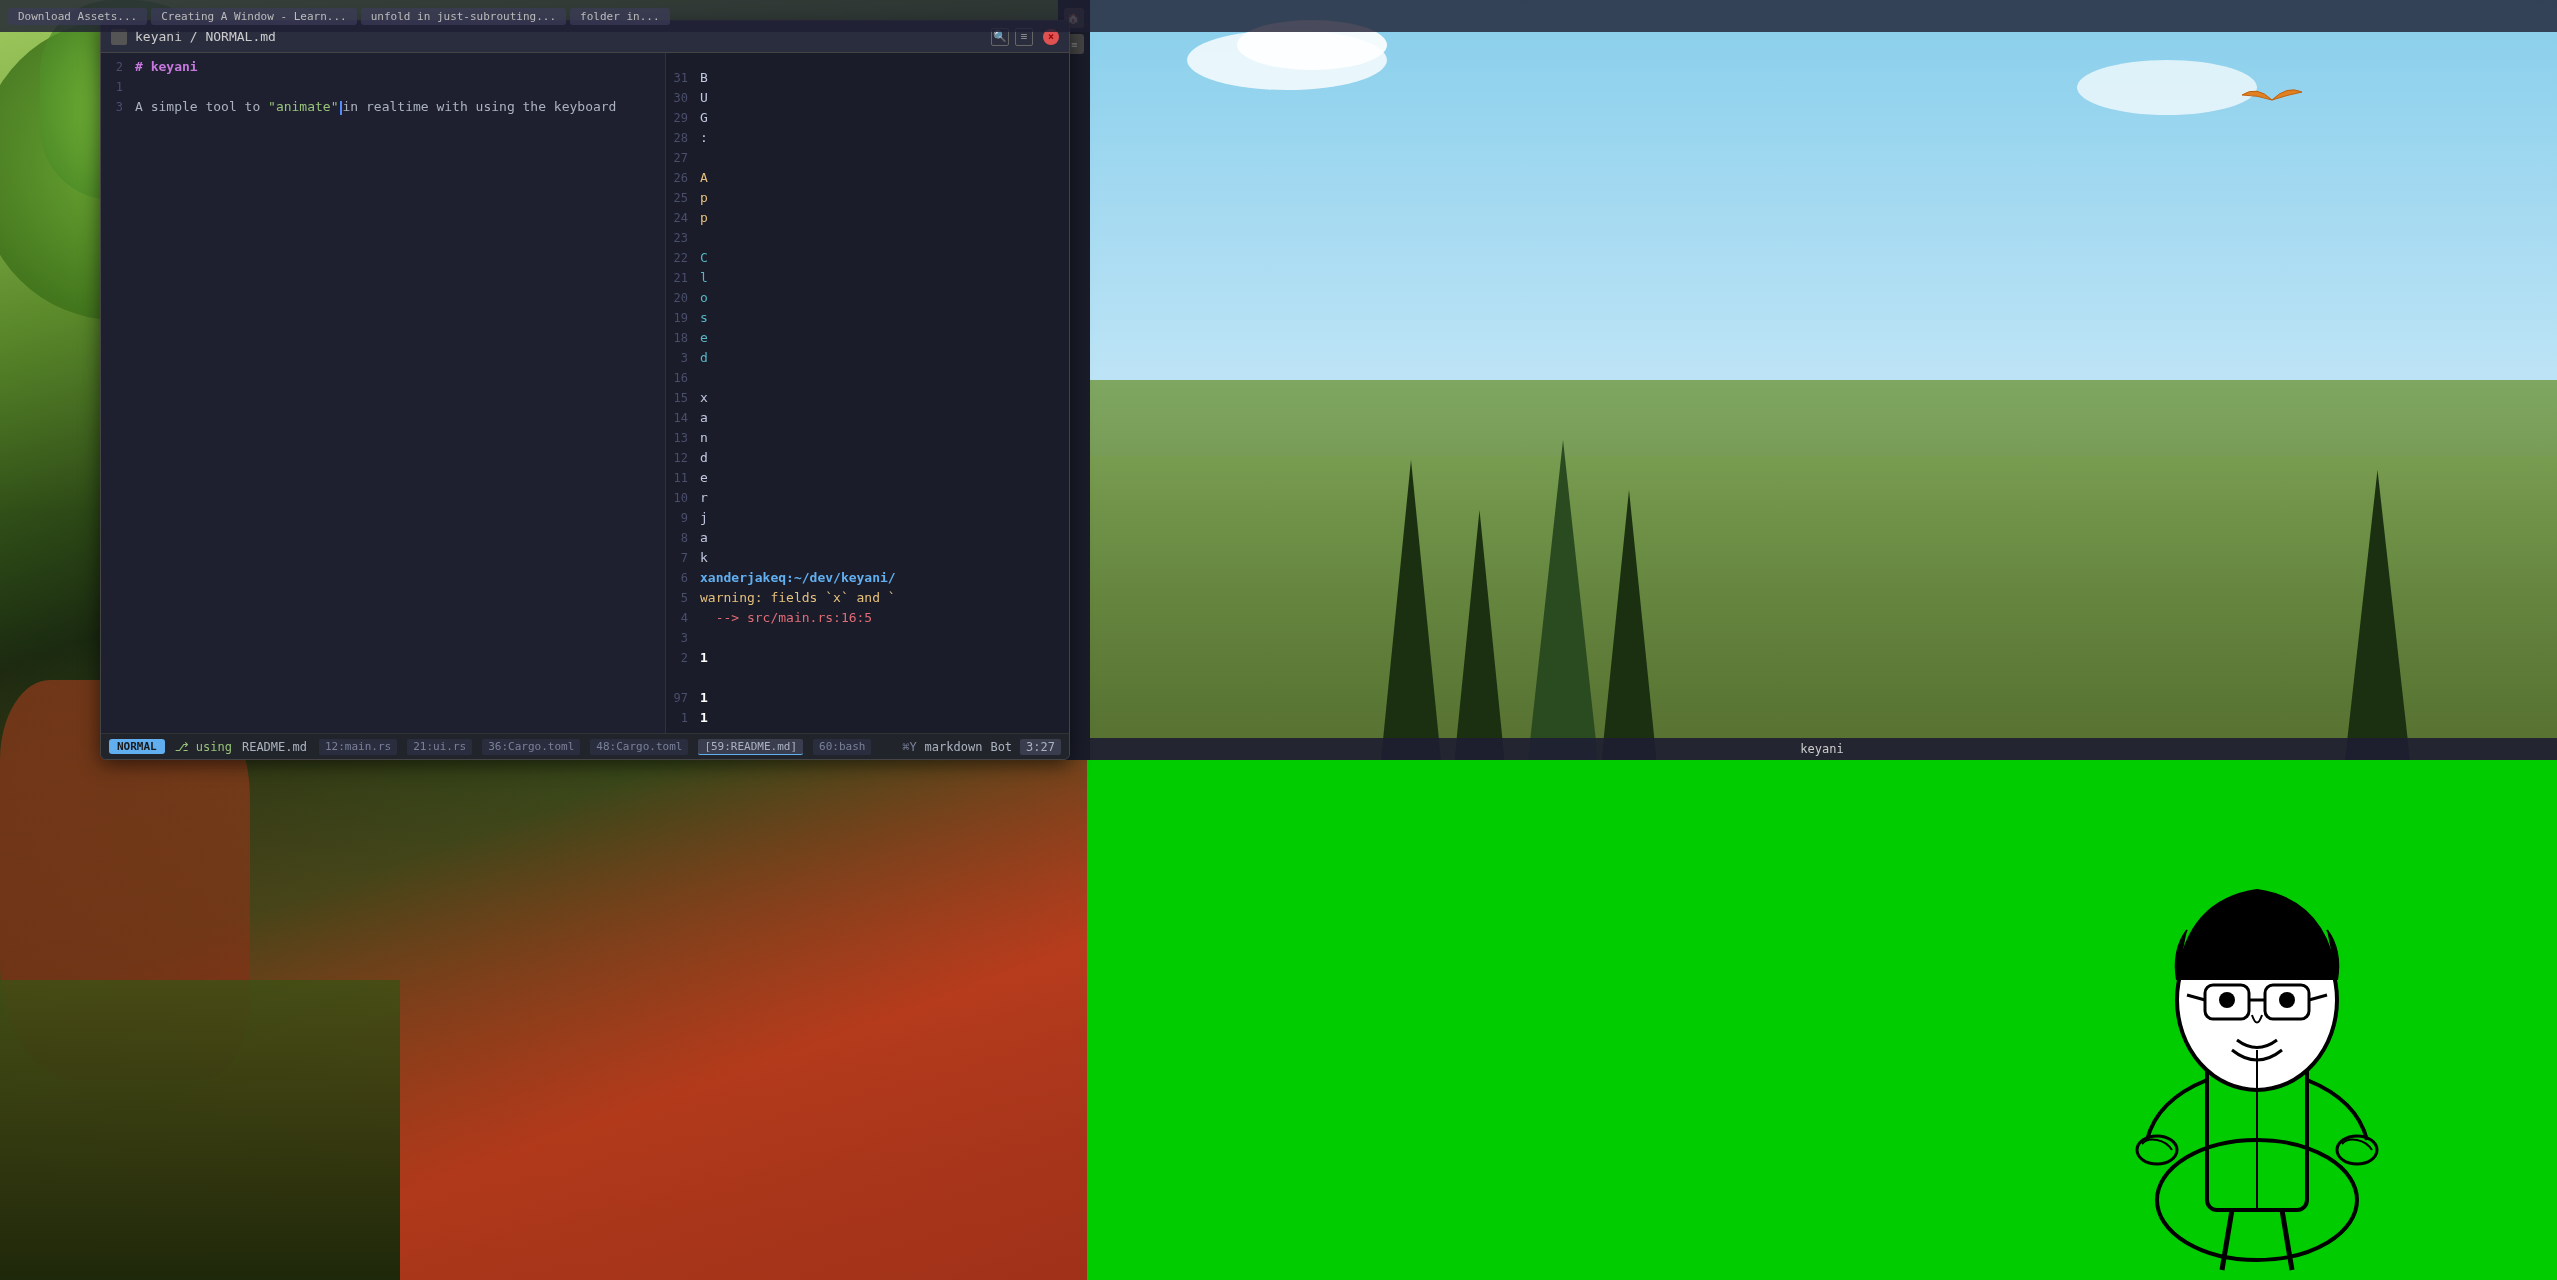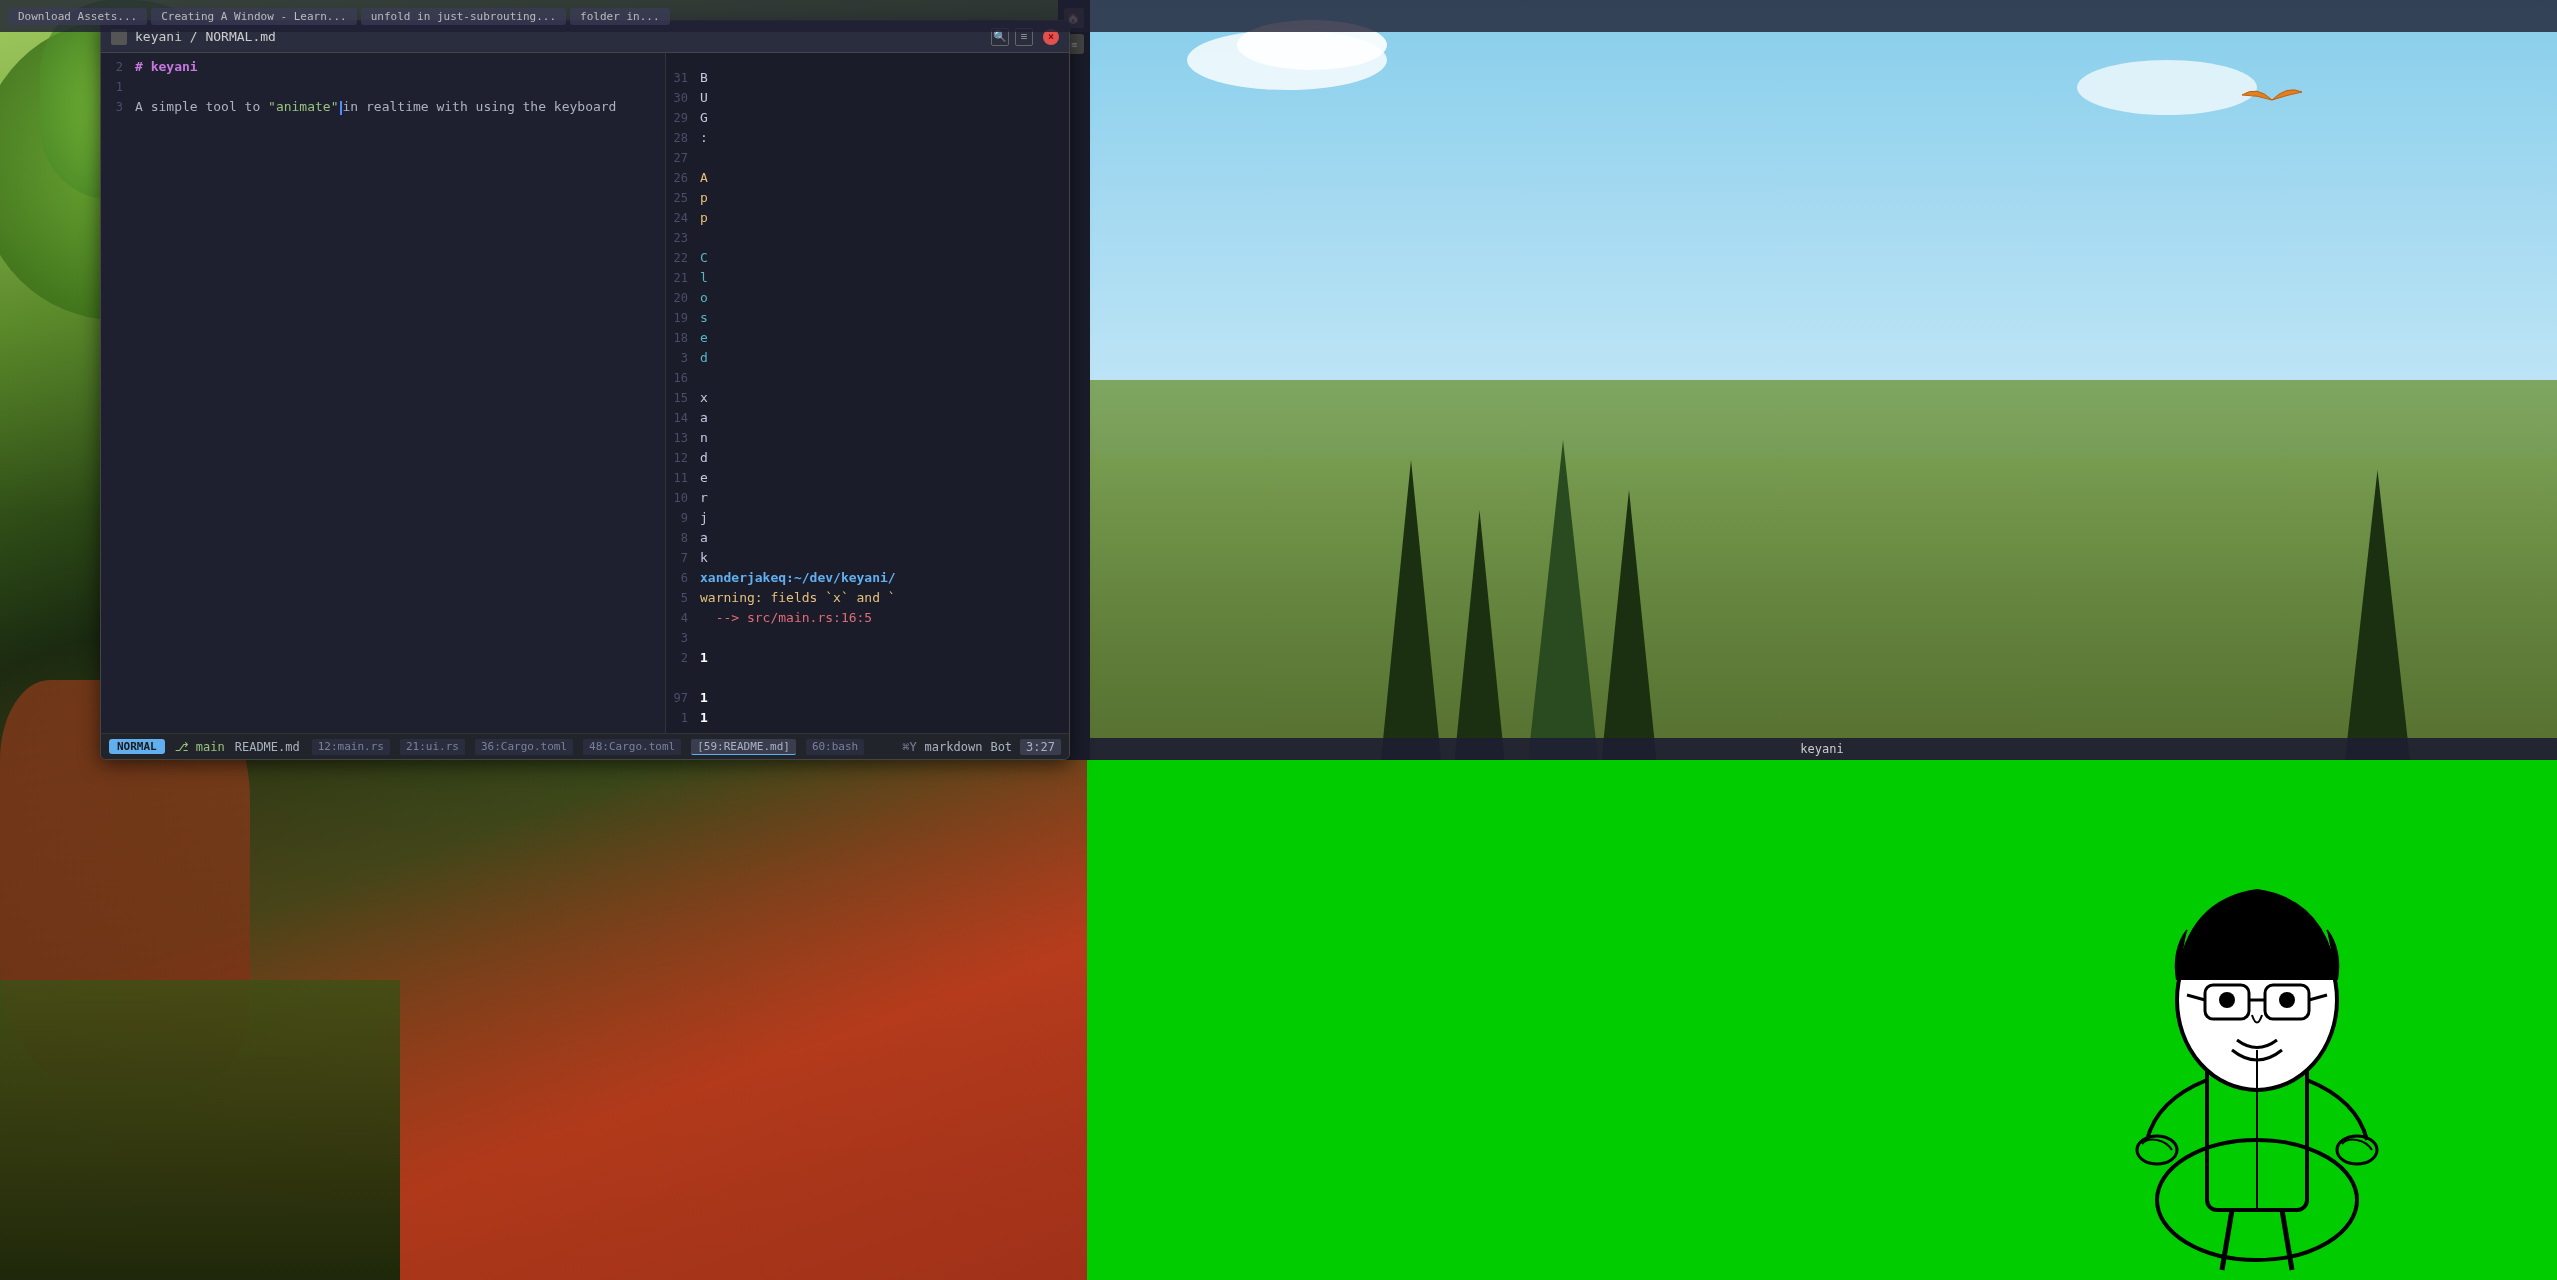--- a/index.html
+++ b/index.html
@@ -643,21 +643,21 @@
           <span class="term-content"></span>
         </div>
 
     </div>
   </div>
 
   <div class="status-bar">
     <div class="status-mode">NORMAL</div>
     <span class="status-branch">
       <span>⎇</span>
-      <span>main</span>
+      <span>using</span>
     </span>
     <span class="status-file">README.md</span>
     <div class="status-tabs">
       <span class="status-tab">12:main.rs</span>
       <span class="status-tab">21:ui.rs</span>
       <span class="status-tab">36:Cargo.toml</span>
       <span class="status-tab">48:Cargo.toml</span>
       <span class="status-tab active">[59:README.md]</span>
       <span class="status-tab">60:bash</span>
     </div>

